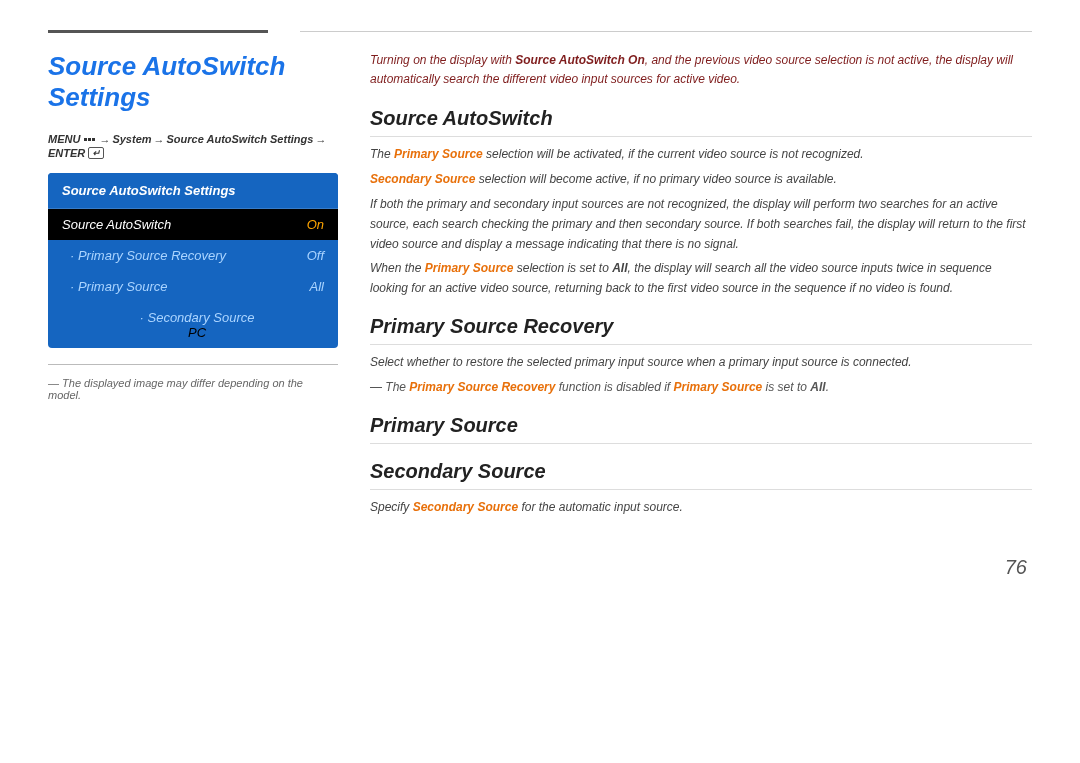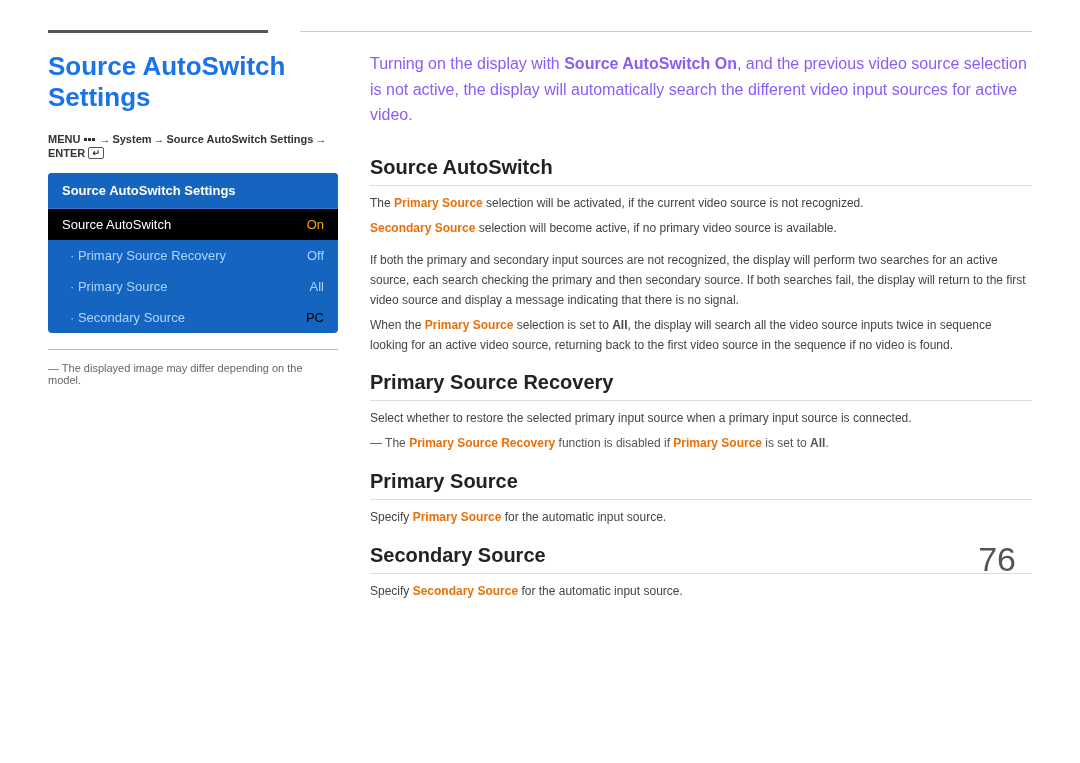--- a/index.html
+++ b/index.html
@@ -9,21 +9,21 @@
       background: #fff;
       font-family: 'Arial', sans-serif;
       font-size: 13px;
       color: #333;
       overflow: hidden;
     }
   </style>
 </head>
 <body>
 
-<div style="position:relative; width:1080px; height:607px; background:#fff;">
+<div style="position:relative; width:1080px; height:607px; background:#fff;font-style:italic;">
 
   <div style="display:flex; align-items:center; padding: 30px 48px 0 48px;">
     <div style="width:220px; height:3px; background:#555;"></div>
     <div style="width:32px;"></div>
     <div style="flex:1; height:1px; background:#ccc;"></div>
   </div>
 
   <div style="display:flex; padding: 0 48px; margin-top: 18px;">
 
     <div style="width:290px; flex-shrink:0; margin-right:32px;">
@@ -57,71 +57,68 @@
         <div style="display:flex; justify-content:space-between; align-items:center; padding:8px 14px 8px 22px;text-align:right;">
           <span style="color:#aad4ff; font-size:13px;">· Primary Source Recovery</span>
           <span style="color:#aad4ff; font-size:13px;">Off</span>
         </div>
 
         <div style="display:flex; justify-content:space-between; align-items:center; padding:8px 14px 8px 22px;">
           <span style="color:#aad4ff; font-size:13px;text-align:right;">· Primary Source</span>
           <span style="color:#aad4ff; font-size:13px;">All</span>
         </div>
 
-        <div style="display:flex; justify-content:space-between; align-items:center; padding:8px 14px 8px 22px;">
+        <div style="display:flex; justify-content:space-between; align-items:center; padding:8px 14px 8px 22px;flex-direction:column;">
           <span style="color:#aad4ff; font-size:13px;">· Secondary Source</span>
           <span style="color:#000000; font-size:13px;">PC</span>
         </div>
       </div>
 
       <div style="margin-top:16px; padding-top:12px; border-top:1px solid #bbb; font-size:11px; color:#666;">
         <span>― The displayed image may differ depending on the model.</span>
       </div>
     </div>
 
     <div style="flex:1;">
 
-      <div style="font-size:16px; color:#8b5cf6; line-height:1.6; margin-bottom:28px;">
+      <div style="font-size:12px; color:#7f1d1d; line-height:1.6; margin-bottom:18px;">
         Turning on the display with <strong>Source AutoSwitch On</strong>, and the previous video source selection is not active, the display will automatically search the different video input sources for active video.
       </div>
 
       <div style="margin-bottom:16px;">
         <div style="font-size:20px; font-weight:bold; color:#222; margin-bottom:6px;">Source AutoSwitch</div>
         <div style="height:1px; background:#ddd; margin-bottom:8px;"></div>
         <div style="font-size:12px; color:#444; line-height:1.65;">
           <p style="margin-bottom:5px;">The <strong style="color:#e8700a;">Primary Source</strong> selection will be activated, if the current video source is not recognized.</p>
-          <p style="margin-bottom:13px;"><strong style="color:#e8700a;">Secondary Source</strong> selection will become active, if no primary video source is available.</p>
+          <p style="margin-bottom:5px;"><strong style="color:#e8700a;">Secondary Source</strong> selection will become active, if no primary video source is available.</p>
           <p style="margin-bottom:5px;">If both the primary and secondary input sources are not recognized, the display will perform two searches for an active source, each search checking the primary and then secondary source. If both searches fail, the display will return to the first video source and display a message indicating that there is no signal.</p>
           <p>When the <strong style="color:#e8700a;">Primary Source</strong> selection is set to <strong>All</strong>, the display will search all the video source inputs twice in sequence looking for an active video source, returning back to the first video source in the sequence if no video is found.</p>
         </div>
       </div>
 
       <div style="margin-bottom:16px;">
         <div style="font-size:20px; font-weight:bold; color:#222; margin-bottom:6px;">Primary Source Recovery</div>
         <div style="height:1px; background:#ddd; margin-bottom:8px;"></div>
         <div style="font-size:12px; color:#444; line-height:1.65;">
           <p style="margin-bottom:5px;">Select whether to restore the selected primary input source when a primary input source is connected.</p>
           <p style="color:#555;">― The <strong style="color:#e8700a;">Primary Source Recovery</strong> function is disabled if <strong style="color:#e8700a;">Primary Source</strong> is set to <strong>All</strong>.</p>
         </div>
       </div>
 
       <div style="margin-bottom:16px;">
         <div style="font-size:20px; font-weight:bold; color:#222; margin-bottom:6px;">Primary Source</div>
         <div style="height:1px; background:#ddd; margin-bottom:8px;"></div>
-        <div style="font-size:12px; color:#444; line-height:1.65;">
-          <p>Specify <strong style="color:#e8700a;">Primary Source</strong> for the automatic input source.</p>
-        </div>
       </div>
 
       <div style="margin-bottom:16px;">
         <div style="font-size:20px; font-weight:bold; color:#222; margin-bottom:6px;">Secondary Source</div>
         <div style="height:1px; background:#ddd; margin-bottom:8px;"></div>
         <div style="font-size:12px; color:#444; line-height:1.65;">
           <p>Specify <strong style="color:#e8700a;">Secondary Source</strong> for the automatic input source.</p>
         </div>
       </div>
 
     </div>
   </div>
 
-  <div style="position:absolute; bottom:28px; right:64px; font-size:34px; color:#555; font-weight:300;">76</div>
+  <div style="position:absolute; bottom:28px; right:53px; font-size:20px; color:#555; font-weight:300;">76</div>
 
 </div>
 
 </body></html>

